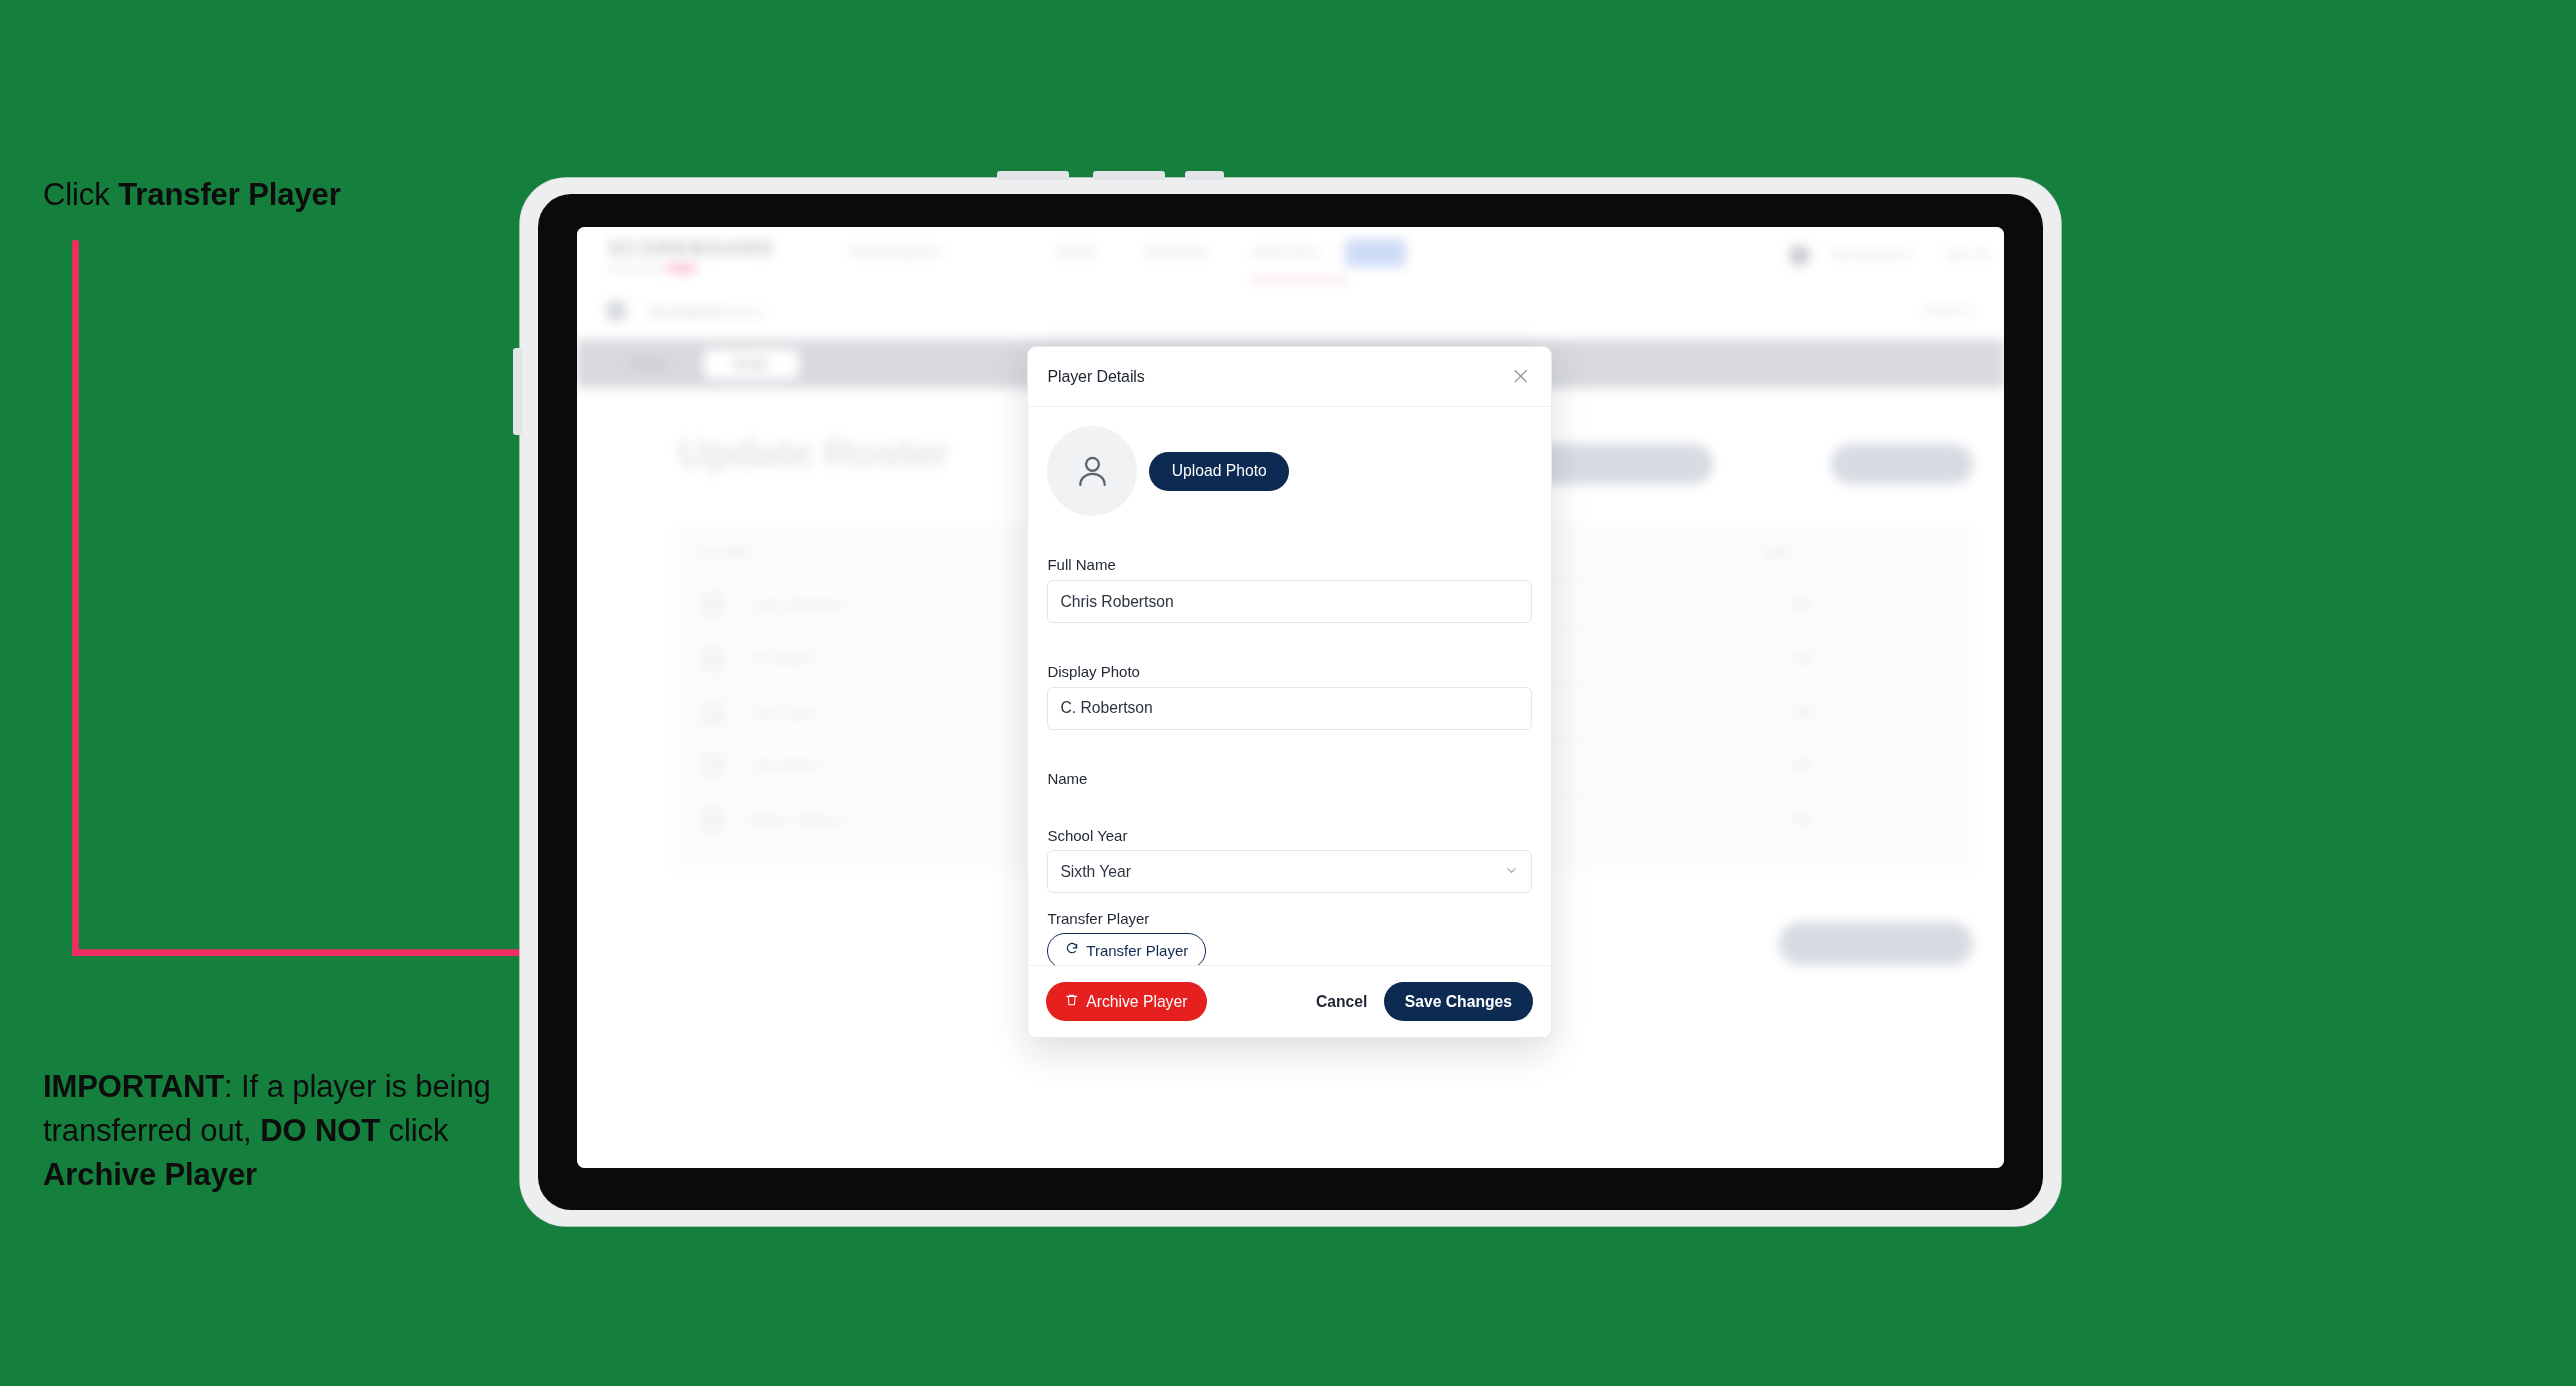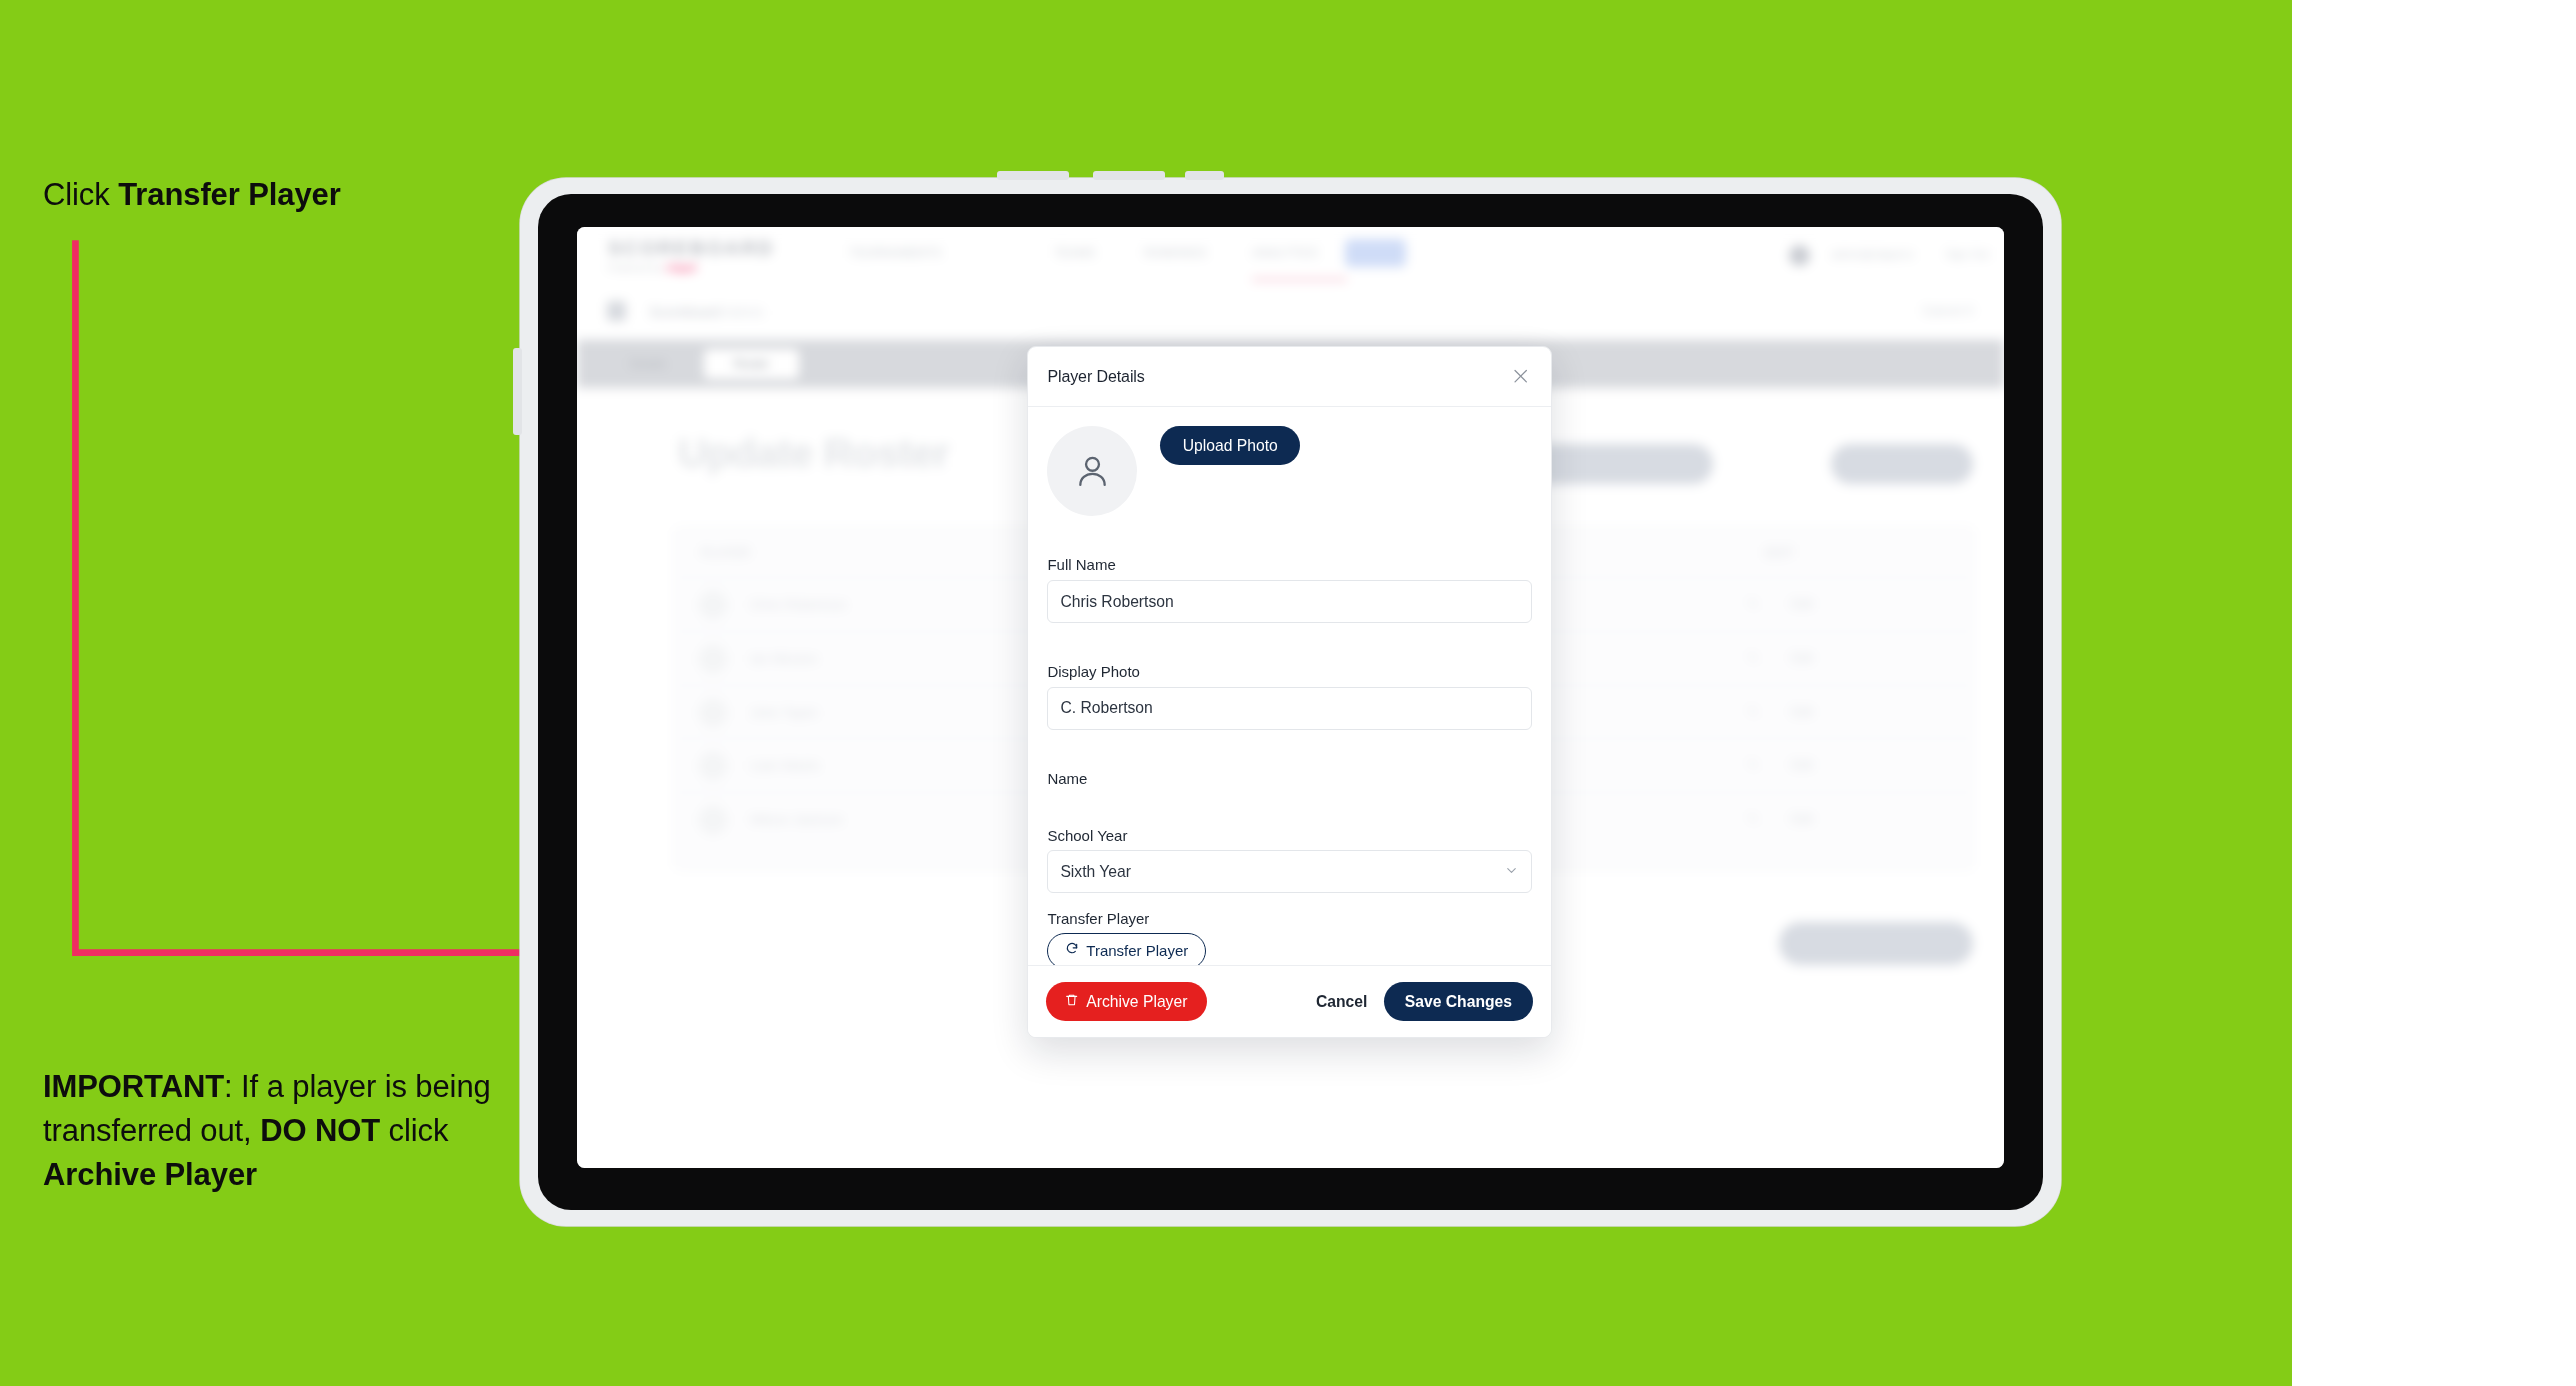--- a/index.html
+++ b/index.html
@@ -2,21 +2,21 @@
 <html style="font-size:12px"><head>
 <meta charset="utf-8">
 <style>
   * { box-sizing: border-box; margin: 0; padding: 0; }
   html, body {
     width: 2576px; height: 1386px;
     background: #ffffff;
     font-family: "Liberation Sans", sans-serif;
     overflow: hidden;
   }
-  #stage { position: relative; width: 2292px; height: 1386px; background:#84cc16; }
+  #stage { position: relative; width: 2576px; height: 1386px; background:#15803d; }
 
   
   .annot {
     position: absolute;
     color: #0d0d0d;
     font-family: "Liberation Sans", sans-serif;
     line-height: 1.42;
     letter-spacing: -0.1px;
   }
   #annot-top { left: 43px; top: 173px; font-size: 31px; white-space: nowrap; }
@@ -131,21 +131,21 @@
     display:flex; align-items:center; padding:0 19.4px;
   }
   #modal-title { font-size:16px; color:#1d2430; font-weight:400; letter-spacing:-0.1px; }
   #modal-close {
     position:absolute; right:18px; top:50%; transform:translateY(-50%);
     width:25px; height:25px; display:flex; align-items:center; justify-content:center;
     color:#8e949e; font-size:21px; line-height:1; cursor:pointer; font-weight:300;
   }
   #modal-body { padding: 19.4px 19.4px 0 19.4px; }
 
-  #photo-row { display:flex; gap:23px; margin-bottom:21px; }
+  #photo-row { display:flex; align-items:center; gap:12px; margin-bottom:21px; }
   #avatar-circle {
     width:90px; height:90px; border-radius:50%; background:#f1f2f4;
     display:flex; align-items:center; justify-content:center; flex:none;
   }
   #upload-photo {
     background:#0d2a52; color:#ffffff; border:none;
     padding:0 22.4px; height:39px; border-radius:19.4px;
     font-size:15.7px; font-family:"Liberation Sans", sans-serif; cursor:pointer;
   }
 

